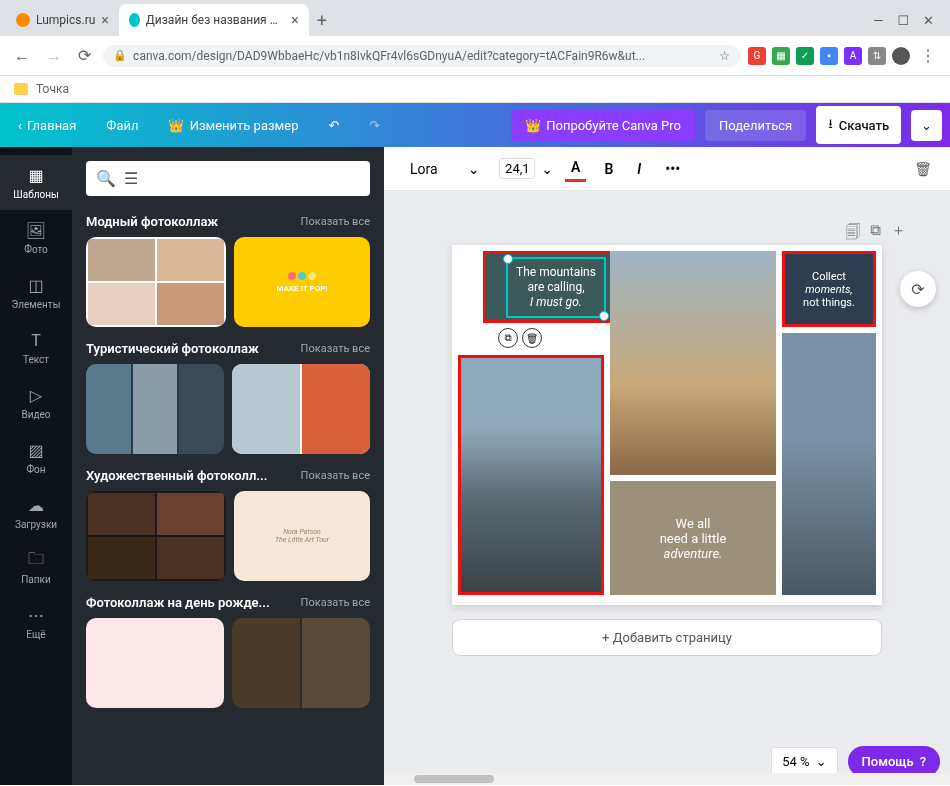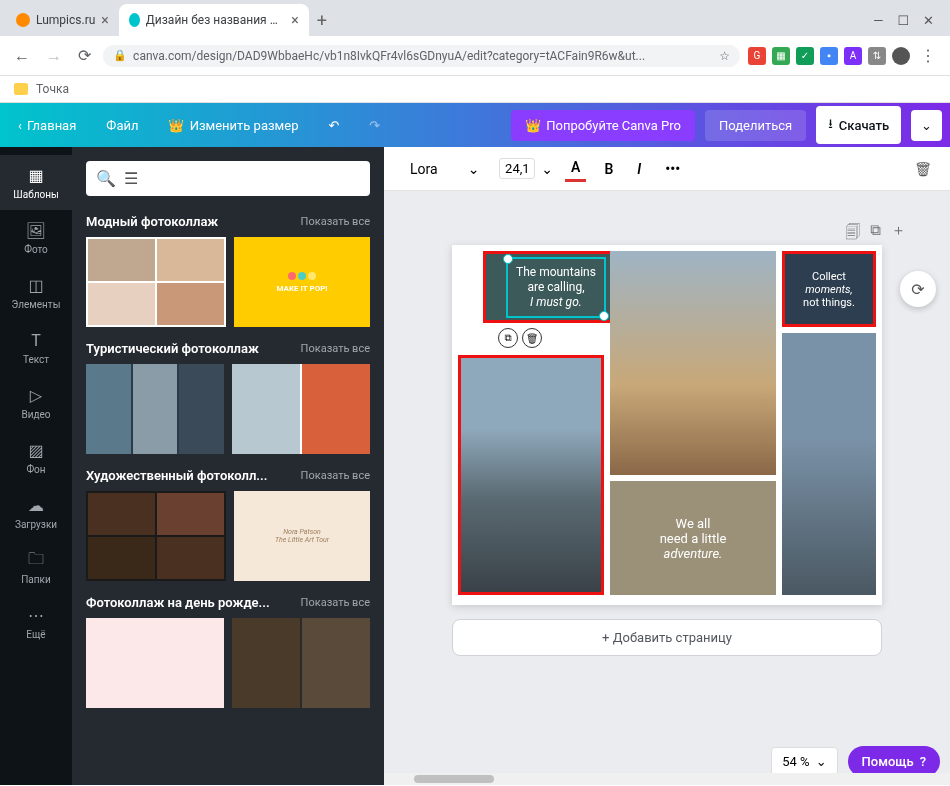--- a/index.html
+++ b/index.html
@@ -46,21 +46,21 @@
 
 .panel { width: 312px; background: #252a30; display: flex; flex-direction: column; position: relative; }
 .search-row { padding: 14px 14px 10px; }
 .search-box { display: flex; align-items: center; gap: 8px; background: #fff; border-radius: 4px; padding: 8px 10px; }
 .search-box input { flex: 1; border: none; outline: none; font-size: 13px; background: transparent; }
 .filter-btn { color: #555; font-size: 16px; cursor: pointer; }
 .categories { flex: 1; overflow-y: auto; padding: 0 14px; }
 .cat-header { display: flex; justify-content: space-between; align-items: center; color: #fff; font-size: 13px; font-weight: 600; margin: 8px 0 8px; }
 .cat-header .see-all { font-weight: 400; font-size: 11px; color: #a0a6ac; cursor: pointer; }
 .cat-thumbs { display: flex; gap: 8px; margin-bottom: 14px; }
-.thumb { flex: 1; height: 90px; border-radius: 0; background: #3a4048; position: relative; overflow: hidden; }
+.thumb { flex: 1; height: 90px; border-radius: 10px; background: #3a4048; position: relative; overflow: hidden; }
 .panel-chevron { position: absolute; right: -14px; top: 50%; transform: translateY(-50%); width: 14px; height: 80px; background: #252a30; border-radius: 0 6px 6px 0; display: flex; align-items: center; justify-content: center; color: #fff; font-size: 12px; cursor: pointer; }
 
 
 .canvas-area { flex: 1; background: #ebecf0; display: flex; flex-direction: column; position: relative; }
 .toolbar { display: flex; align-items: center; gap: 12px; padding: 8px 18px; background: #fff; border-bottom: 1px solid #e4e4e4; font-size: 14px; }
 .font-select { display: flex; align-items: flex-end; gap: 30px; padding: 4px 8px; cursor: pointer; }
 .size-input { display: flex; align-items: center; gap: 6px; }
 .size-input input { width: 36px; border: 1px solid #ddd; border-radius: 3px; padding: 2px 4px; font-size: 13px; text-align: center; }
 .tb-btn { padding: 4px 6px; cursor: pointer; font-weight: 600; }
 .tb-btn.color { color: #000; border-bottom: 3px solid #d33; }

